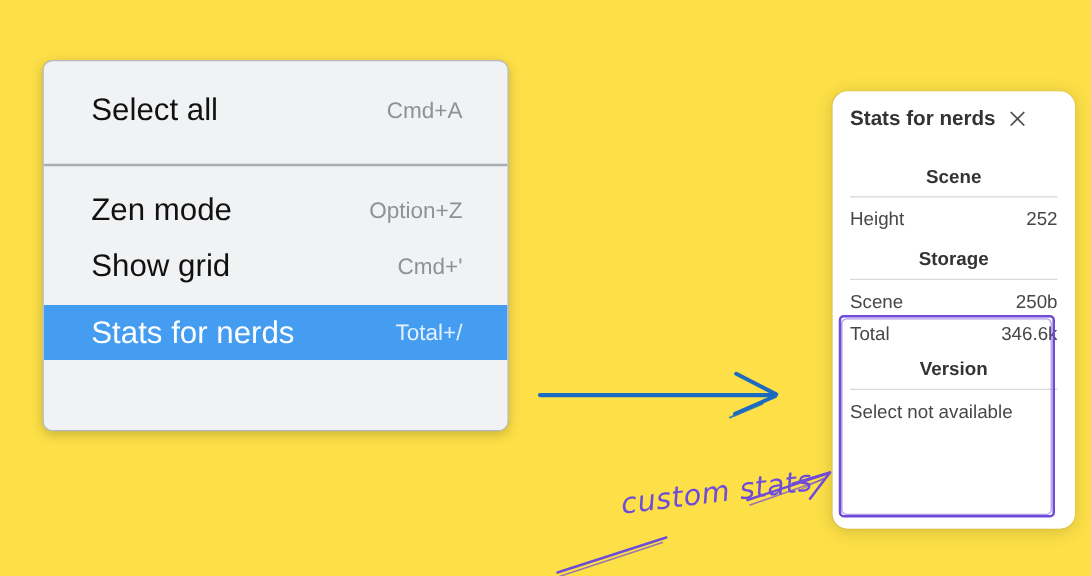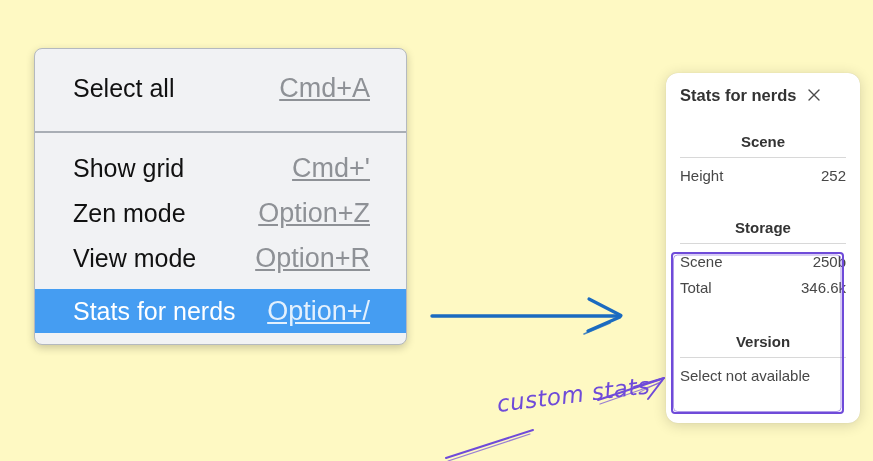--- a/index.html
+++ b/index.html
@@ -4,51 +4,51 @@
 <style>
   :root{
     --menu-bg:#f1f2f4; --menu-border:#b4b9bf; --menu-divider:#a9aeb5;
     --menu-text:#111111; --menu-shortcut:#8e9196; --menu-highlight:#459df2;
     --menu-highlight-text:#ffffff; --panel-text:#3d3d3d; --panel-rule:#d8d8d8;
     --arrow-blue:#1b6bc0; --annotation-purple:#6f4bd9;
   }
   *{box-sizing:border-box;margin:0;padding:0}
   html,body{width:873px;height:461px;background:#ffffff;overflow:hidden;
     font-family:"Liberation Sans",sans-serif;}
-  .stage{position:relative;width:873px;height:461px;background:#fef9c3;}
+  .stage{position:relative;width:873px;height:461px;background:#fde047;}
 
   
   .menu{position:absolute;left:34px;top:48px;width:373px;height:297px;
     background:var(--menu-bg);border:1px solid var(--menu-border);
     border-radius:8px;box-shadow:0 3px 9px rgba(0,0,0,0.20);
     overflow:hidden;color:var(--menu-text);}
   .menu-section.top{padding-top:17px;padding-bottom:20px;}
   .menu-section.bottom{padding-top:13px;}
   .menu-item{display:flex;justify-content:space-between;align-items:center;
     height:45px;padding:0 36px 0 38px;font-size:25px;cursor:default;}
-  .mi-shortcut{font-size:27px;color:var(--menu-shortcut);text-decoration:underline;}
+  .mi-shortcut{font-size:18px;color:var(--menu-shortcut);}
   .menu-item.highlighted{background:var(--menu-highlight);
     color:var(--menu-highlight-text);height:44px;margin-top:8px;}
   .menu-item.highlighted .mi-shortcut{color:rgba(255,255,255,0.85);}
   .menu-divider{height:2px;background:var(--menu-divider);}
 
   
   .panel{position:absolute;left:666px;top:73px;width:194px;height:350px;
     background:#ffffff;border-radius:12px;
     box-shadow:0 2px 14px rgba(0,0,0,0.16),0 0 1px rgba(0,0,0,0.15);
     padding:10px 14px;color:var(--panel-text);font-size:15px;z-index:1;}
   .panel-header{display:flex;align-items:center;gap:9px;line-height:24px;}
   .panel-title{font-weight:bold;font-size:16.5px;color:#333;}
   .panel-close{display:flex;align-items:center;justify-content:center;
     width:18px;height:18px;cursor:pointer;}
   .sec-heading{text-align:center;font-weight:bold;font-size:15px;
     line-height:22px;color:#333;}
   .sec-heading.scene{margin-top:24px;}
-  .sec-heading.storage{margin-top:28px;}
-  .sec-heading.version{margin-top:30px;}
+  .sec-heading.storage{margin-top:8px;}
+  .sec-heading.version{margin-top:4px;}
   .sec-rule{height:1px;background:var(--panel-rule);margin-top:4px;}
   .rows{margin-top:5px;}
   .stat-row{display:flex;justify-content:space-between;line-height:26px;
     color:#474747;}
   .stat-value{color:#474747;}
   .panel-note{margin-top:5px;line-height:26px;color:#474747;}
 
   
   .overlay{position:absolute;left:0;top:0;width:873px;height:461px;
     pointer-events:none;z-index:10;}
@@ -65,34 +65,30 @@
   <div class="menu">
     <div class="menu-section top">
       <div class="menu-item">
         <span class="mi-label">Select all</span>
         <span class="mi-shortcut">Cmd+A</span>
       </div>
     </div>
     <div class="menu-divider"></div>
     <div class="menu-section bottom">
       <div class="menu-item">
-        <span class="mi-label">Show grid</span>
-        <span class="mi-shortcut">Cmd+'</span>
-      </div>
-      <div class="menu-item">
         <span class="mi-label">Zen mode</span>
         <span class="mi-shortcut">Option+Z</span>
       </div>
       <div class="menu-item">
-        <span class="mi-label">View mode</span>
-        <span class="mi-shortcut">Option+R</span>
+        <span class="mi-label">Show grid</span>
+        <span class="mi-shortcut">Cmd+'</span>
       </div>
       <div class="menu-item highlighted">
         <span class="mi-label">Stats for nerds</span>
-        <span class="mi-shortcut">Option+/</span>
+        <span class="mi-shortcut">Total+/</span>
       </div>
     </div>
   </div>
 
   <div class="panel">
     <div class="panel-header">
       <span class="panel-title">Stats for nerds</span>
       <span class="panel-close">
         <svg width="14" height="14" viewBox="0 0 14 14">
           <path d="M2 2 L12 12 M12 2 L2 12" stroke="#4a4a4a" stroke-width="1.4" stroke-linecap="round"></path>

